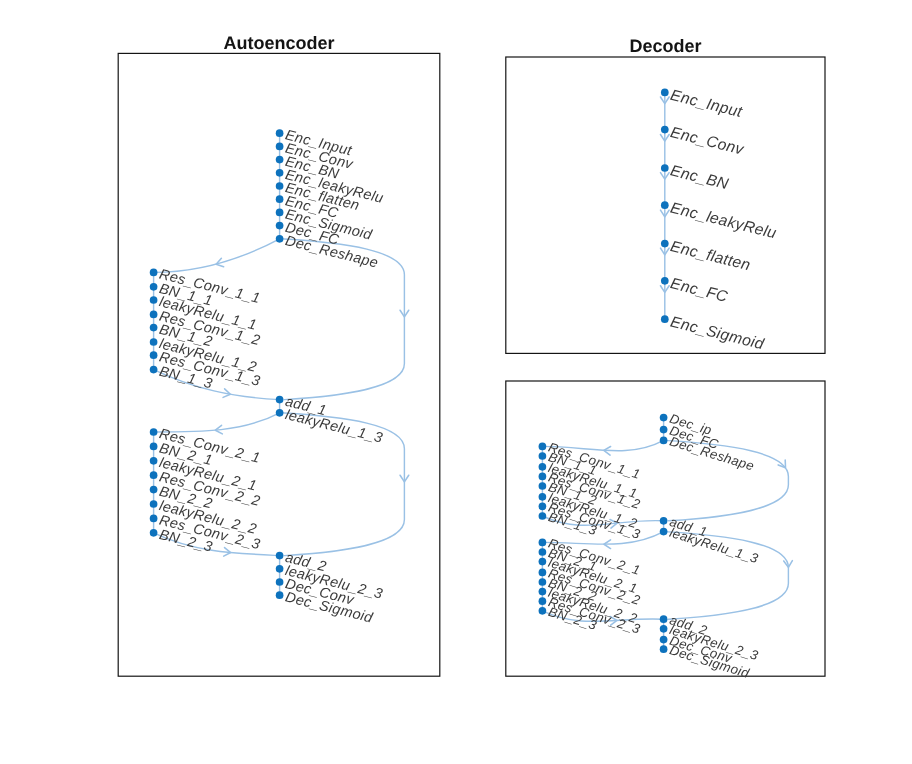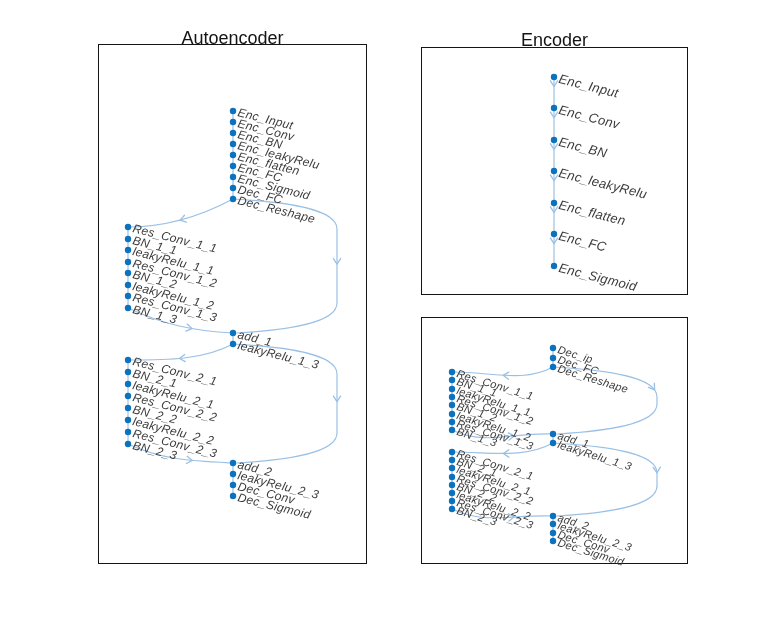--- a/index.html
+++ b/index.html
@@ -2,42 +2,42 @@
 <html style="--node: #0d72bd; --edge: #9ac1e5; --label: #3b3b3b;"><head>
 <meta charset="utf-8">
 <style>
   html,body{margin:0;padding:0;background:#ffffff;width:760px;height:637px;overflow:hidden;}
   #figure{position:relative;width:760px;height:637px;background:#ffffff;
           font-family:"Liberation Sans","DejaVu Sans",sans-serif;}
   .panel-box{position:absolute;border:1px solid #141414;background:transparent;box-sizing:border-box;}
   #box-autoencoder{left:98px;top:44px;width:269px;height:520px;}
   #box-encoder{left:421px;top:47px;width:267px;height:248px;}
   #box-decoder{left:421px;top:317px;width:267px;height:247px;}
-  .panel-title{position:absolute;text-align:center;font-weight:400;font-size:18px;color:#141414;line-height:1;}
+  .panel-title{position:absolute;text-align:center;font-weight:700;font-size:15px;color:#141414;line-height:1;}
   #title-autoencoder{left:98px;top:29px;width:269px;}
   #title-encoder{left:421px;top:31px;width:267px;}
   #title-decoder{left:421px;top:302px;width:267px;}
   #graph-svg{position:absolute;left:0;top:0;width:760px;height:637px;}
   .edge{fill:none;stroke:var(--edge,#9ac1e5);stroke-width:1.2;stroke-linecap:round;stroke-linejoin:round;}
   .arrow{fill:none;stroke:var(--edge,#9ac1e5);stroke-width:1.3;stroke-linecap:round;stroke-linejoin:round;}
   .node{fill:var(--node,#0d72bd);stroke:none;}
   #labels{position:absolute;left:0;top:0;width:760px;height:637px;pointer-events:none;}
   .nlabel{position:absolute;font-style:italic;color:var(--label,#3b3b3b);white-space:nowrap;
           line-height:1;letter-spacing:0.3px;transform-origin:0 50%;}
 </style>
 </head>
 <body>
 
 <div id="figure">
   <div class="panel-box" id="box-autoencoder"></div>
   <div class="panel-box" id="box-encoder"></div>
   <div class="panel-box" id="box-decoder"></div>
 
   <div class="panel-title" id="title-autoencoder">Autoencoder</div>
-  <div class="panel-title" id="title-encoder">Encoder</div>
+  <div class="panel-title" id="title-encoder">Decoder</div>
 
   <svg id="graph-svg" viewBox="0 0 760 637" xmlns="http://www.w3.org/2000/svg">
       <path d="M233,111 L233,122" class="edge"></path>
       <path d="M233,122 L233,133" class="edge"></path>
       <path d="M233,133 L233,144" class="edge"></path>
       <path d="M233,144 L233,155" class="edge"></path>
       <path d="M233,155 L233,166" class="edge"></path>
       <path d="M233,166 L233,177" class="edge"></path>
       <path d="M233,177 L233,188" class="edge"></path>
       <path d="M233,188 L233,199" class="edge"></path>

